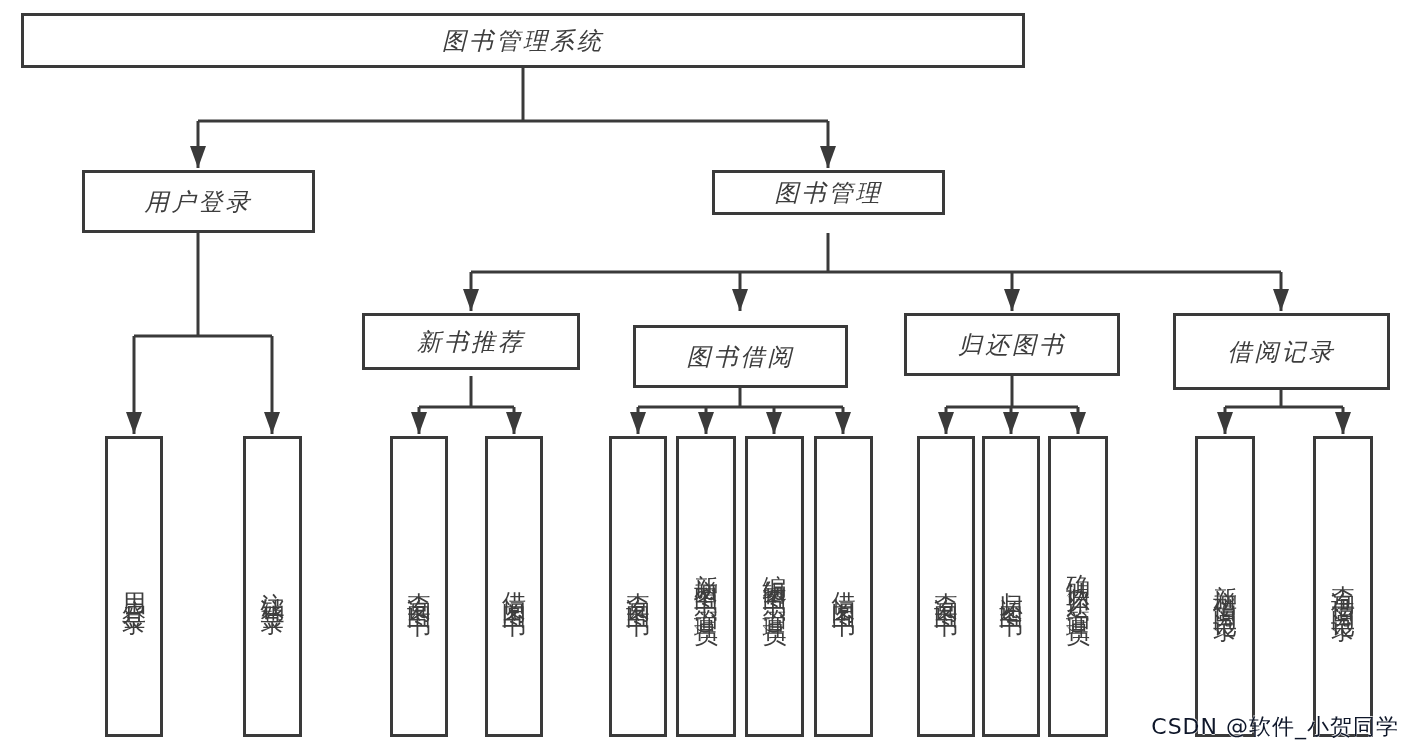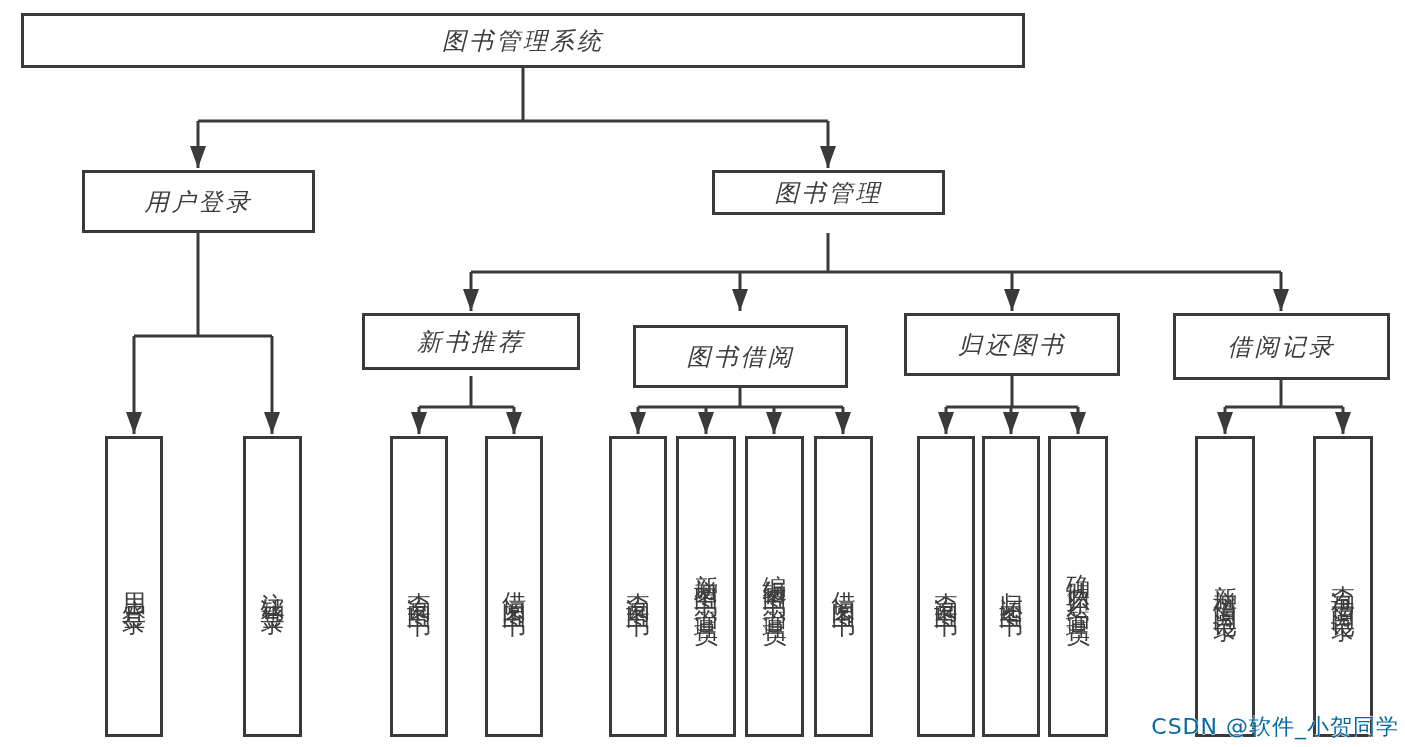--- a/index.html
+++ b/index.html
@@ -34,21 +34,21 @@
     writing-mode: vertical-rl;
     text-orientation: mixed;
     letter-spacing: 7px;
     font-size: 24px;
   }
   .watermark {
     position: absolute;
     right: 6px;
     top: 712px;
     font-size: 22px;
-    color: #0369a1;
+    color: #0f172a;
     letter-spacing: 1px;
     text-shadow: 0 1px 0 rgba(255,255,255,0.8), 0 -1px 0 rgba(255,255,255,0.8);
     z-index: 3;
     white-space: nowrap;
   }
 </style>
 </head>
 <body>
 
 <div class="stage">
@@ -104,21 +104,21 @@
   </svg>
 
   <div class="node h-label" style="left:21px; top:13px; width:1004px; height:55px;">图书管理系统</div>
 
   <div class="node h-label" style="left:82px; top:170px; width:233px; height:63px;">用户登录</div>
   <div class="node h-label" style="left:712px; top:170px; width:233px; height:45px;">图书管理</div>
 
   <div class="node h-label" style="left:362px; top:313px; width:218px; height:57px;">新书推荐</div>
   <div class="node h-label" style="left:633px; top:313px; width:215px; height:63px;margin-top:12px;">图书借阅</div>
   <div class="node h-label" style="left:904px; top:313px; width:216px; height:63px;">归还图书</div>
-  <div class="node h-label" style="left:1173px; top:313px; width:217px; height:67px;">借阅记录</div>
+  <div class="node h-label" style="left:1173px; top:313px; width:217px; height:77px;">借阅记录</div>
 
   <div class="node v-label" style="left:105px; top:436px; width:58px; height:301px;">用户登录</div>
   <div class="node v-label" style="left:243px; top:436px; width:59px; height:301px;">注销登录</div>
 
   <div class="node v-label" style="left:390px; top:436px; width:58px; height:301px;">查询图书</div>
   <div class="node v-label" style="left:485px; top:436px; width:58px; height:301px;">借阅图书</div>
 
   <div class="node v-label" style="left:609px; top:436px; width:58px; height:301px;">查询图书</div>
   <div class="node v-label" style="left:676px; top:436px; width:60px; height:301px;">新增图书（管理员）</div>
   <div class="node v-label" style="left:745px; top:436px; width:59px; height:301px;">编辑图书（管理员）</div>

